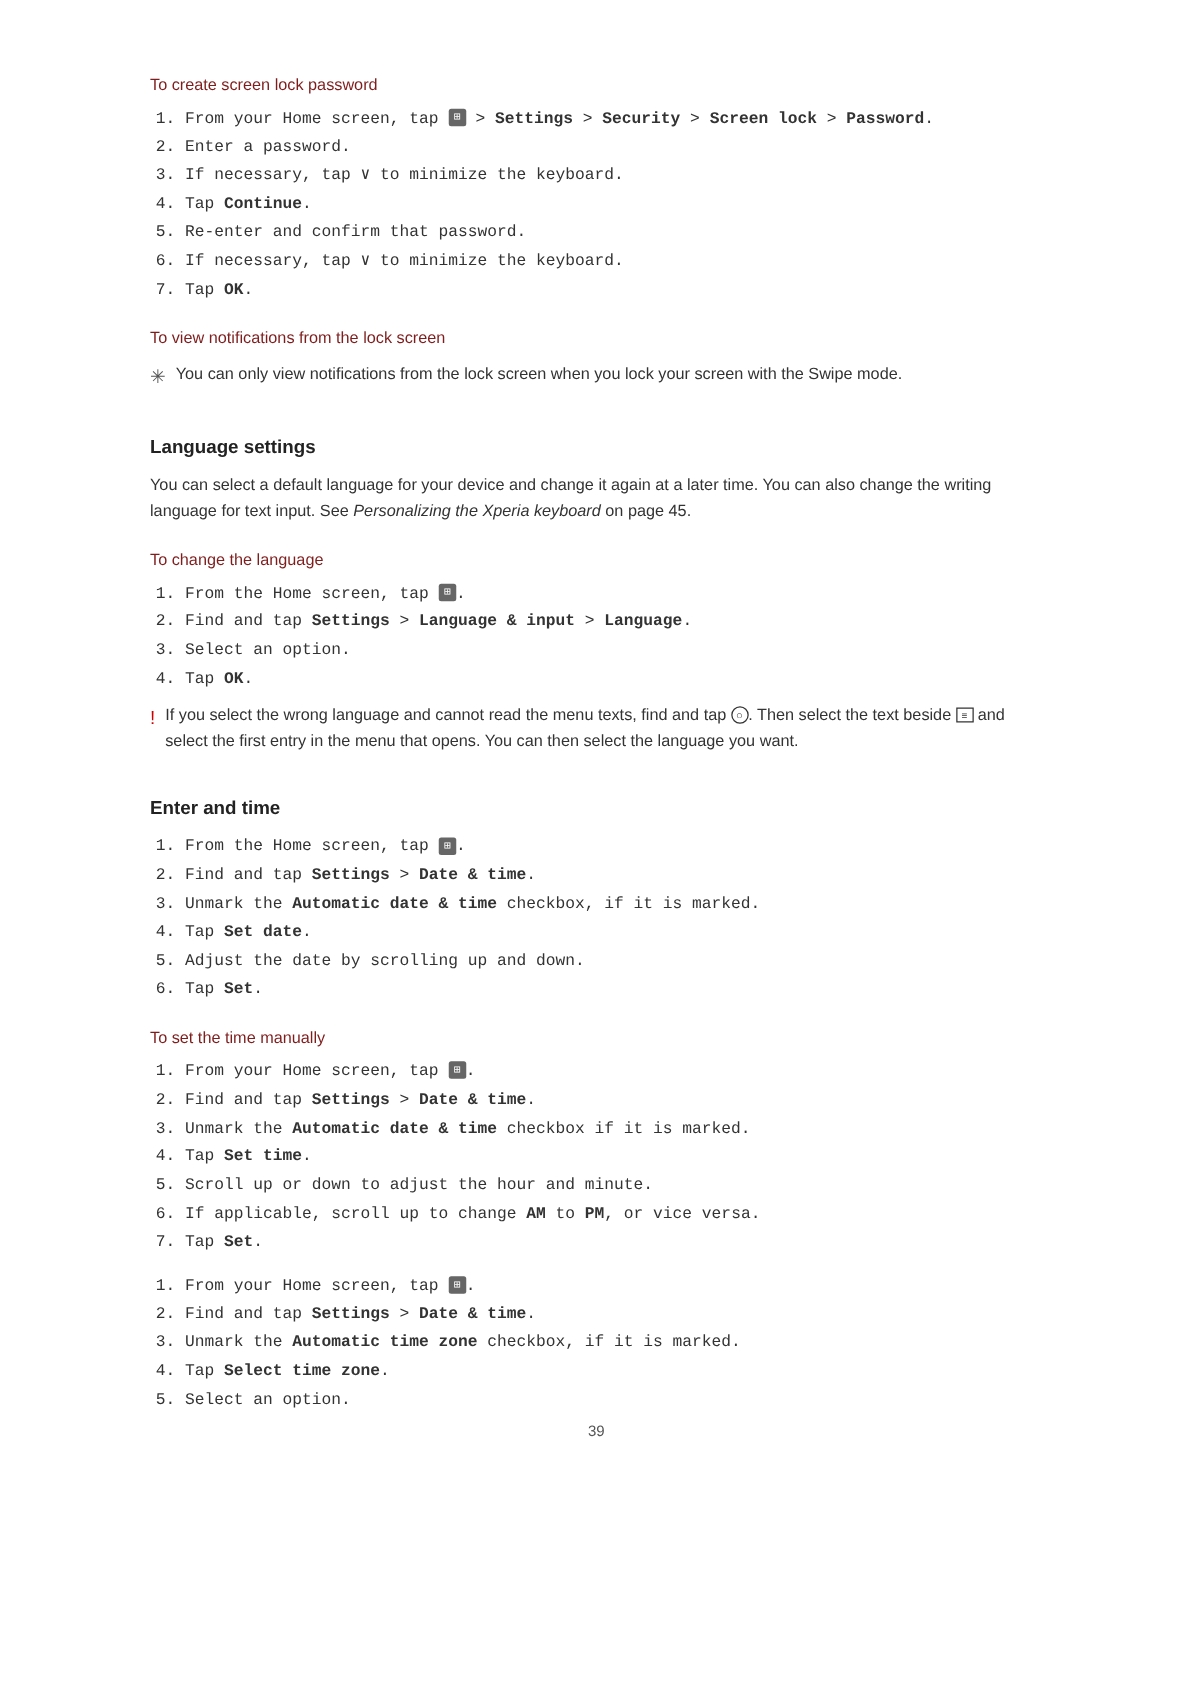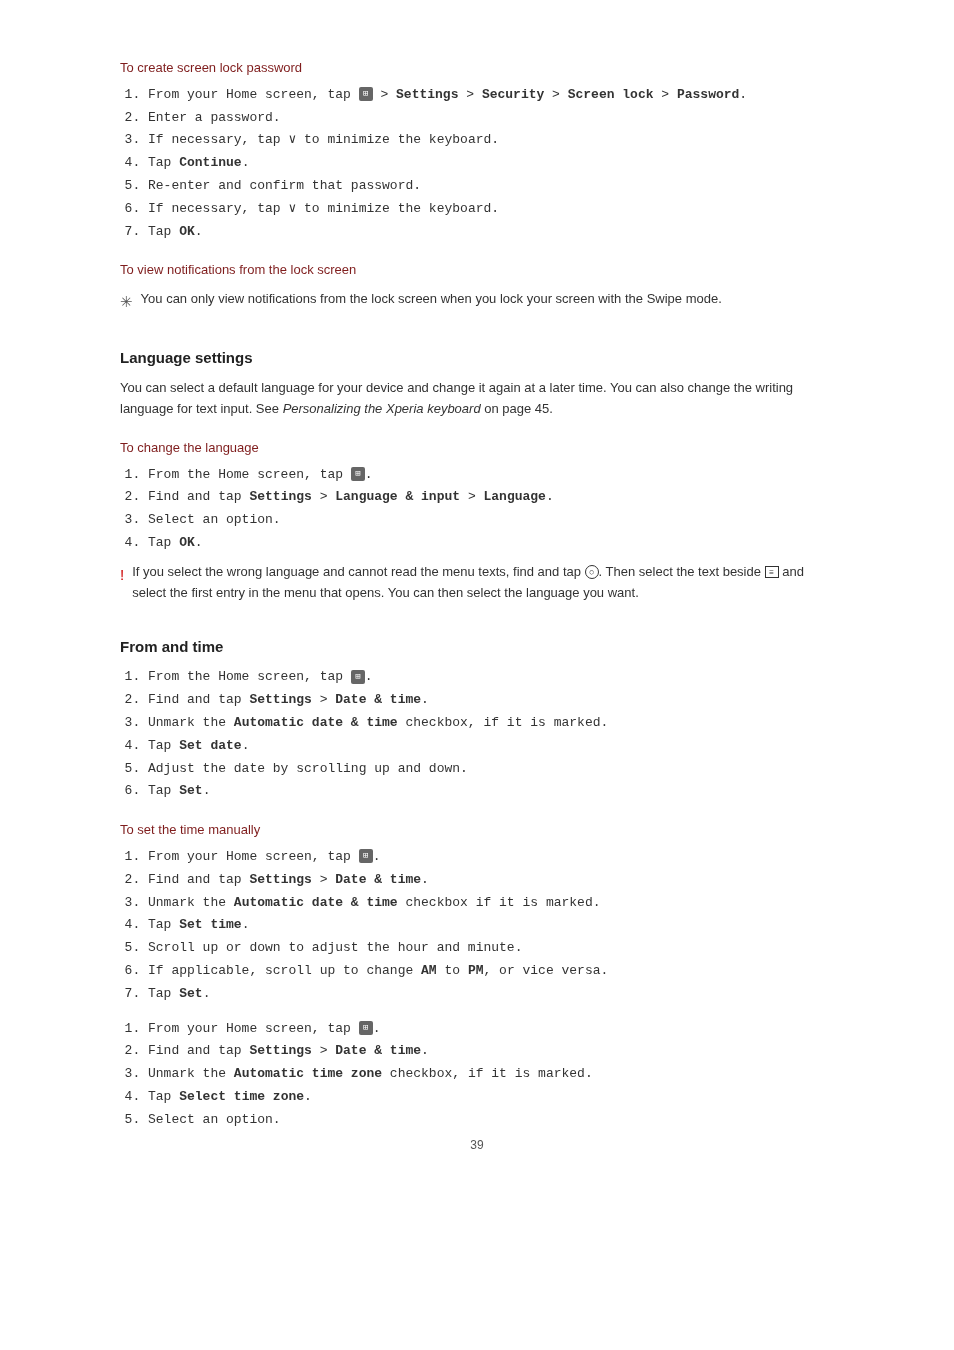--- a/index.html
+++ b/index.html
@@ -102,21 +102,21 @@
       <li>Tap <span class="bold">OK</span>.</li>
     </ol>
     <div class="note">
       <span class="note-icon warning-icon">!</span>
       <span>If you select the wrong language and cannot read the menu texts, find and tap <span style="display:inline-block;width:14px;height:14px;border:1px solid #333;border-radius:50%;vertical-align:middle;font-size:9px;text-align:center;line-height:13px;">○</span>. Then select the text beside <span style="display:inline-block;width:14px;height:12px;border:1px solid #333;vertical-align:middle;font-size:8px;text-align:center;line-height:12px;">≡</span> and select the first entry in the menu that opens. You can then select the language you want.</span>
     </div>
   </div>
 </div>
 
 <div style="margin-top:28px;">
-  <div class="section-heading">From and time</div>
+  <div class="section-heading">Enter and time</div>
 
   <div>
     <ol>
       <li>From the Home screen, tap <span style="display:inline-block;width:14px;height:14px;background:#666;border-radius:2px;vertical-align:middle;font-size:9px;color:#fff;text-align:center;line-height:14px;">⊞</span>.</li>
       <li>Find and tap <span class="bold">Settings</span> &gt; <span class="bold">Date &amp; time</span>.</li>
       <li>Unmark the <span class="bold">Automatic date &amp; time</span> checkbox, if it is marked.</li>
       <li>Tap <span class="bold">Set date</span>.</li>
       <li>Adjust the date by scrolling up and down.</li>
       <li>Tap <span class="bold">Set</span>.</li>
     </ol>

